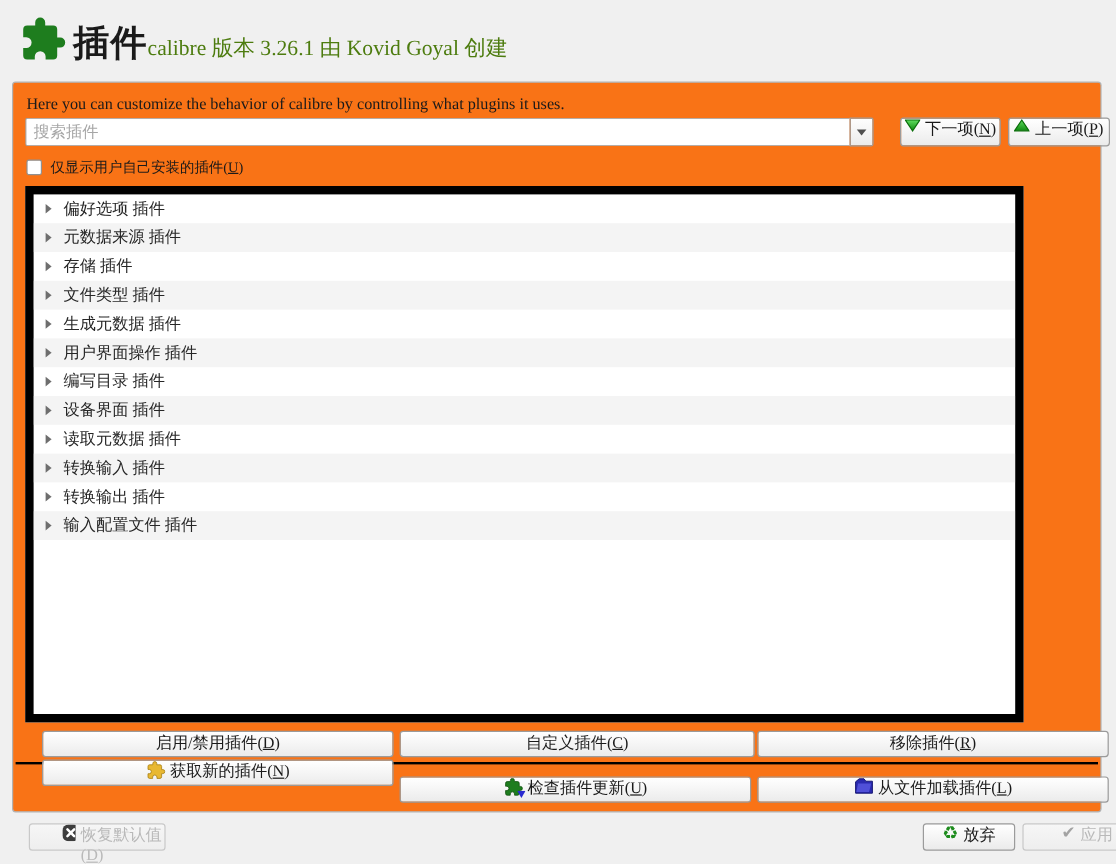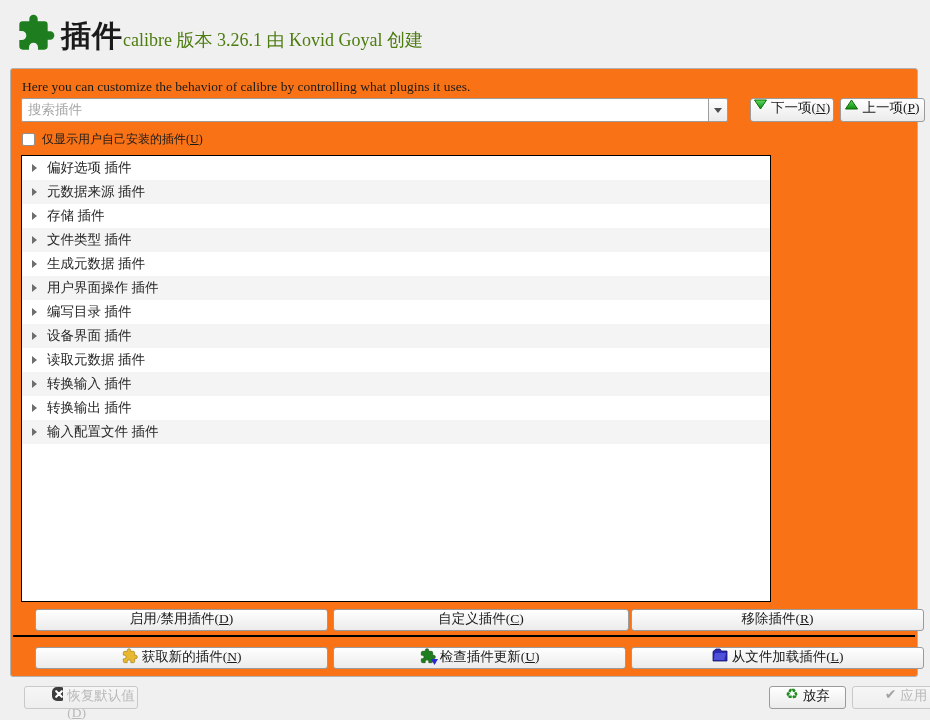--- a/index.html
+++ b/index.html
@@ -49,33 +49,33 @@
 
   .btn-next { position: absolute; left: 725px; top: 29px; width: 84px; height: 24px; }
   .btn-prev { position: absolute; left: 815px; top: 29px; width: 85px; height: 24px; }
 
   .chk-row { position: absolute; left: 11px; top: 62px; height: 16px; display: flex; align-items: center; gap: 7px; }
   .chk-box { width: 13px; height: 13px; background: #fff; border: 1px solid #919191; border-radius: 2px; }
   .chk-label { font-size: 12px; }
 
   
   .tree {
-    position: absolute; left: 10px; top: 86px; width: 750px; height: 447px;
-    background: #ffffff; border: 1px solid #000000; overflow: hidden;
+    position: absolute; left: 10px; top: 86px; width: 832px; height: 447px;
+    background: #ffffff; border: 7px solid #000000; overflow: hidden;
   }
   .tree-row { height: 24px; display: flex; align-items: center; padding-left: 10px; gap: 10px; font-size: 13.5px; color: #262626; }
   .tree-row:nth-child(even) { background: #f4f4f4; }
   .disclosure { width: 0; height: 0; border-top: 4px solid transparent; border-bottom: 4px solid transparent; border-left: 5px solid #6e6e6e; }
 
   
   .act1-0 { position: absolute; left: 10px;  top: 540px; width: 293px; height: 22px; }
   .act1-1 { position: absolute; left: 308px; top: 540px; width: 296px; height: 22px; }
   .act1-2 { position: absolute; left: 606px; top: 540px; width: 293px; height: 22px; }
   .sep { position: absolute; left: 2px; top: 566px; width: 902px; height: 2px; background: #000; }
-  .act2-0 { position: absolute; left: 10px;  top: 578px; width: 293px; height: 22px; }
+  .act2-0 { position: absolute; left: 10px;  top: 564px; width: 293px; height: 22px; }
   .act2-1 { position: absolute; left: 308px; top: 578px; width: 293px; height: 22px; }
   .act2-2 { position: absolute; left: 606px; top: 578px; width: 293px; height: 22px; }
 
   
   .btn-restore { position: absolute; left: 10px;  top: 686px; width: 114px; height: 23px; }
   .btn-discard { position: absolute; left: 755px; top: 686px; width: 77px;  height: 23px; }
   .btn-apply   { position: absolute; left: 838px; top: 686px; width: 81px;  height: 23px; }
 
   .glyph-recycle { font-family: "DejaVu Sans", sans-serif; color: #1e8c1e; font-size: 15px; line-height: 1; }
   .glyph-check { font-family: "DejaVu Sans", sans-serif; color: #a3a3a3; font-size: 14px; font-weight: bold; line-height: 1; }

